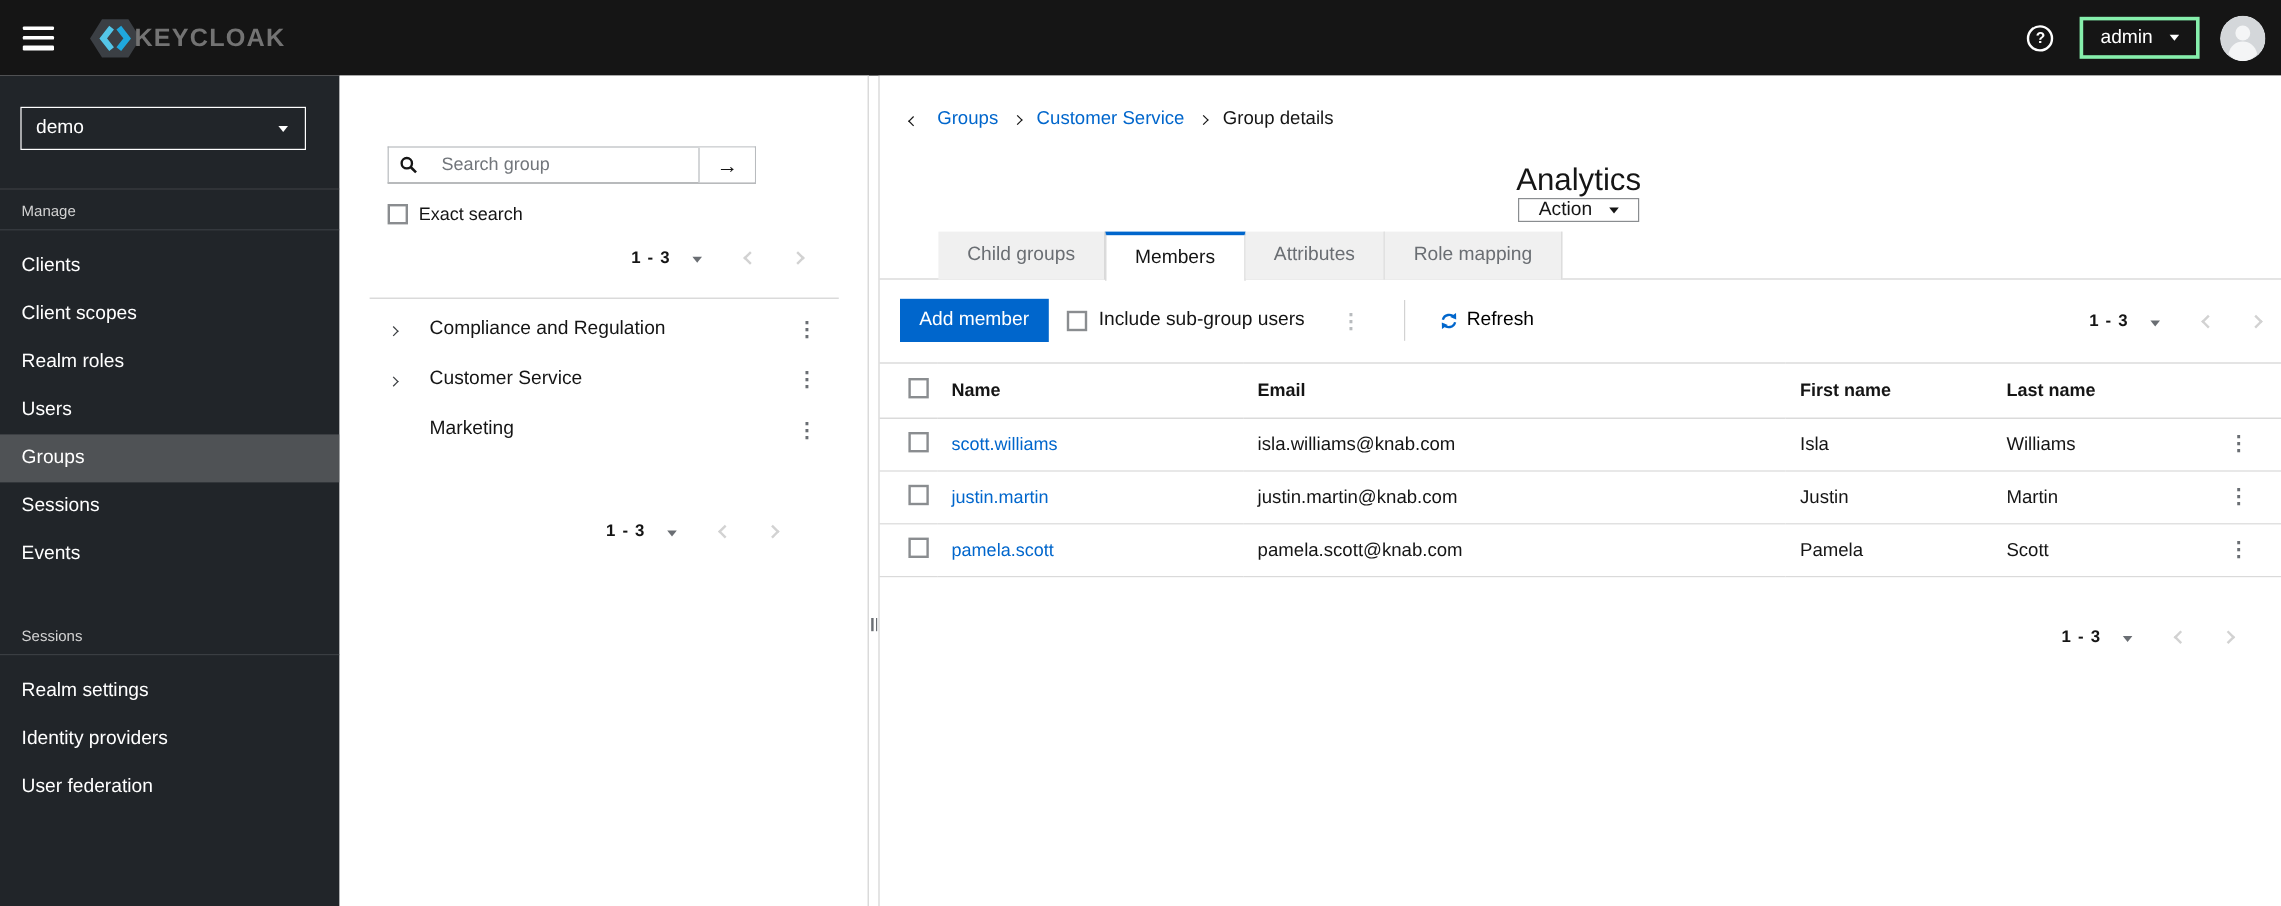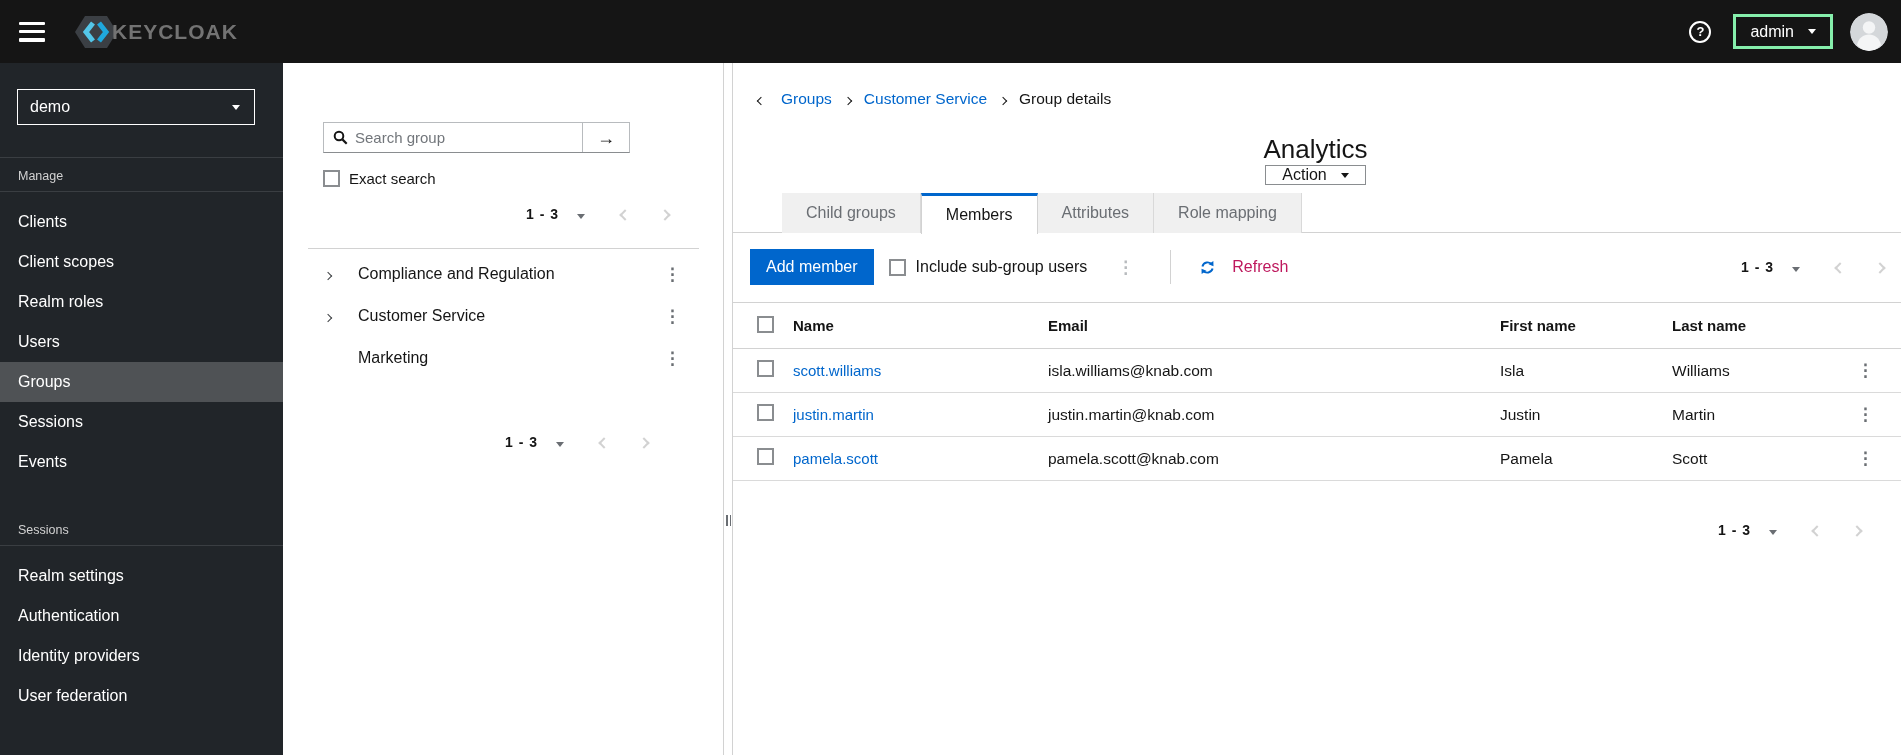--- a/index.html
+++ b/index.html
@@ -43,21 +43,21 @@
   .nav-section-label { padding:11px 0 8px 18px; font-size:12.5px; color:#d2d2d2; }
   .nav-list { list-style:none; padding-top:10px; }
   .nav-item { height:40px; line-height:40px; padding-left:18px; font-size:16px; color:#fff; cursor:pointer; }
   .nav-item.selected { background:#4f5255; }
   .nav-gap { height:30px; }
 
   
   .group-panel { width:441px; flex:0 0 441px; background:#fff; border-right:1px solid #d2d2d2; padding-top:59px; }
   .search-row { margin-left:40px; width:307px; height:31px; display:flex; border:1px solid #b8bbbe;
                 border-bottom-color:#8a8d90; }
-  .search-input-wrap { flex:1; display:flex; align-items:center; padding-left:9px; gap:7px; }
+  .search-input-wrap { flex:1; display:flex; align-items:center; padding-left:9px; gap:20px; }
   .search-input { border:none; outline:none; flex:1; min-width:0; font-size:15px; color:#151515;
                   font-family:"Liberation Sans", sans-serif; }
   .search-input::placeholder { color:#72767b; opacity:1; }
   .search-go { width:47px; border:none; border-left:1px solid #b8bbbe; background:#fff; font-size:18px;
                color:#151515; cursor:pointer; line-height:1; }
   .exact-row { margin:17px 0 0 40px; display:flex; align-items:center; gap:9px; }
   .checkbox { width:17px; height:17px; background:#fff; border:2px solid #8a8d90; display:inline-block;
               cursor:pointer; flex:0 0 auto; }
   .exact-label { font-size:15px; }
 
@@ -104,21 +104,21 @@
   .tab.active { background:#fff; color:#151515; border-right:1px solid #d2d2d2; border-left:1px solid #d2d2d2;
                 border-top:3px solid #0066cc; margin-bottom:-1px; height:41px; }
 
   .toolbar { margin-top:16px; height:36px; display:flex; align-items:center; padding:0 15px 0 17px; }
   .primary-btn { height:36px; padding:0 16px; background:#0066cc; color:#fff; border:none; font-size:16px;
                  cursor:pointer; }
   .subgroup-check { display:flex; align-items:center; gap:10px; margin-left:15px; }
   .subgroup-label { font-size:16px; }
   .toolbar-kebab { margin-left:30px; color:#b8bbbe; }
   .toolbar-divider { width:1px; height:34px; background:#d2d2d2; margin-left:36px; }
-  .refresh-btn { display:flex; align-items:center; gap:17px; border:none; background:none; color:#be185d;
+  .refresh-btn { display:flex; align-items:center; gap:7px; border:none; background:none; color:#000000;
                  font-size:16px; cursor:pointer; margin-left:29px; }
   .toolbar-pag { margin-left:auto; }
 
   table.members { width:100%; border-collapse:collapse; margin-top:17px; font-size:15.5px; }
   table.members th { border-top:1px solid #d2d2d2; border-bottom:1px solid #d2d2d2; height:46px;
                      text-align:left; font-weight:bold; font-size:15px; }
   table.members td { height:44px; border-bottom:1px solid #dadada; }
   .col-cb { width:48px; padding-left:24px; }
   .col-name { width:255px; padding-left:12px; }
   .col-email { width:452px; padding-left:12px; }
@@ -181,21 +181,20 @@
       <li class="nav-item">Users</li>
       <li class="nav-item selected">Groups</li>
       <li class="nav-item">Sessions</li>
       <li class="nav-item">Events</li>
     </ul>
     <div class="nav-gap"></div>
     <div class="nav-section-label">Sessions</div>
     <div class="nav-divider"></div>
     <ul class="nav-list">
       <li class="nav-item">Realm settings</li>
-      <li class="nav-item">Authentication</li>
       <li class="nav-item">Identity providers</li>
       <li class="nav-item">User federation</li>
     </ul>
   </nav>
 
   <section class="group-panel">
     <div class="search-row">
       <div class="search-input-wrap">
         <svg width="15" height="15" viewBox="0 0 16 16">
           <circle cx="6.4" cy="6.4" r="4.6" fill="none" stroke="#151515" stroke-width="2.1"></circle>

